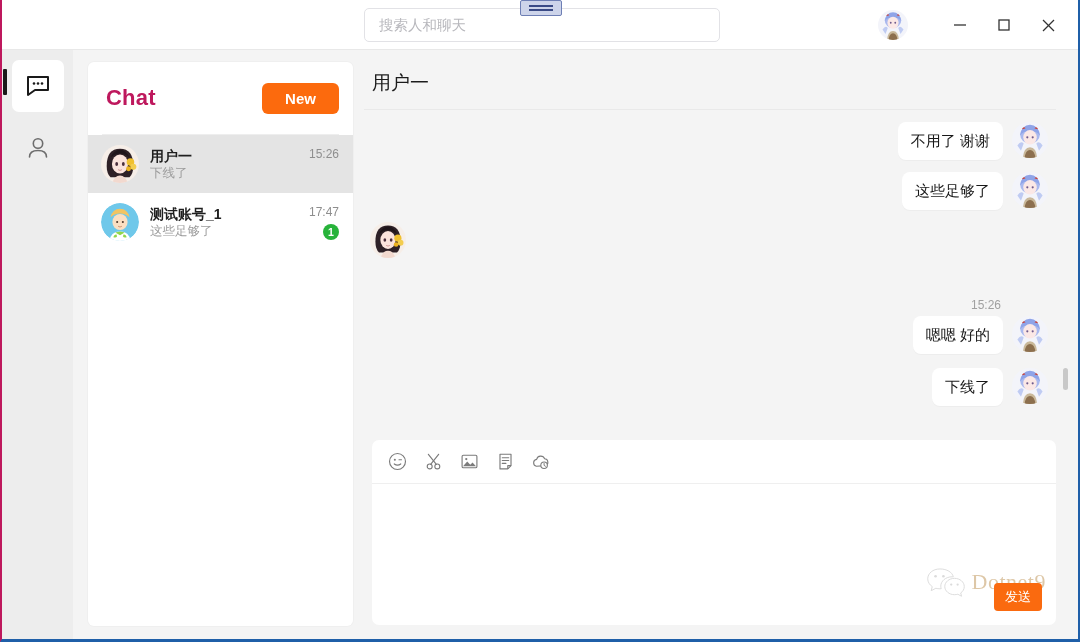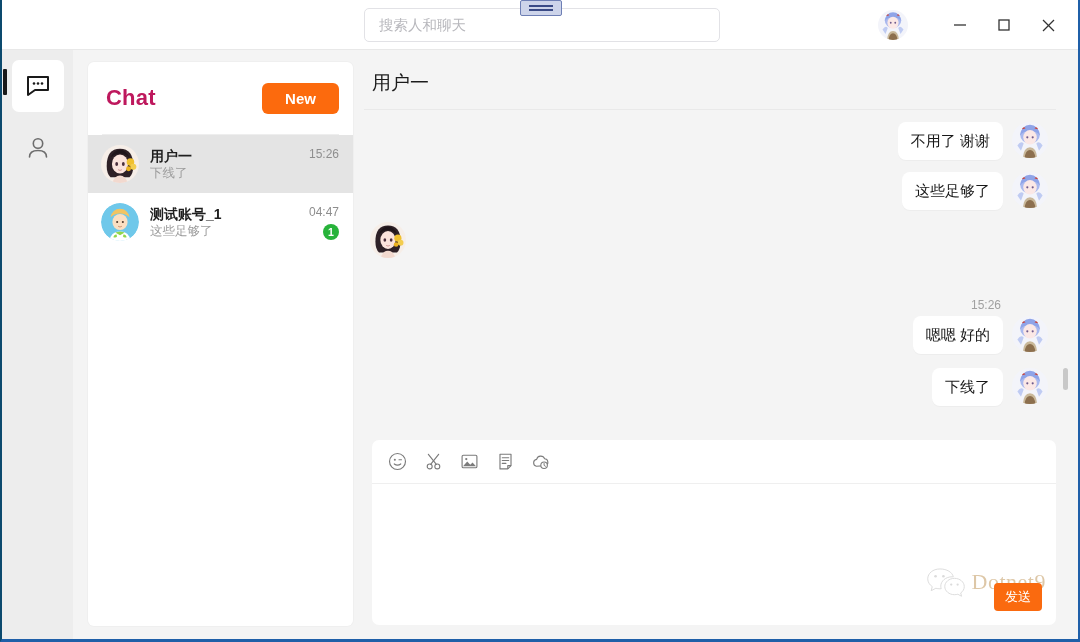--- a/index.html
+++ b/index.html
@@ -10,21 +10,21 @@
     overflow: hidden;
     font-family: "Liberation Sans", "DejaVu Sans", sans-serif;
     background: #ffffff;
   }
 
   #app {
     position: relative;
     width: 1080px;
     height: 642px;
     background: #f4f4f4;
-    border-left: 2px solid #0c4a6e;
+    border-left: 2px solid #be185d;
     border-right: 2px solid #1f5fa8;
     border-bottom: 3px solid #1f5fa8;
     overflow: hidden;
   }
 
   
   .titlebar {
     position: absolute;
     top: 0; left: 0; right: 0;
     height: 50px;
@@ -493,21 +493,21 @@
           <path d="M15 31 l5 3 l5 -3 l-5 -1z" fill="#8fd64a"></path>
           <path d="M16 33 q-3 1 -3 3 q3 1 4 -1z" fill="#8fd64a"></path>
           <path d="M24 33 q3 1 3 3 q-3 1 -4 -1z" fill="#8fd64a"></path>
         </svg>
       </div>
       <div class="row-mid">
         <div class="row-name">测试账号_1</div>
         <div class="row-sub">这些足够了</div>
       </div>
       <div class="row-right">
-        <div class="row-time">04:47</div>
+        <div class="row-time">17:47</div>
         <div class="badge">1</div>
       </div>
     </div>
   </div>
 
   <div class="conv">
 
     <div class="conv-title">用户一</div>
     <div class="conv-title-line"></div>
 

